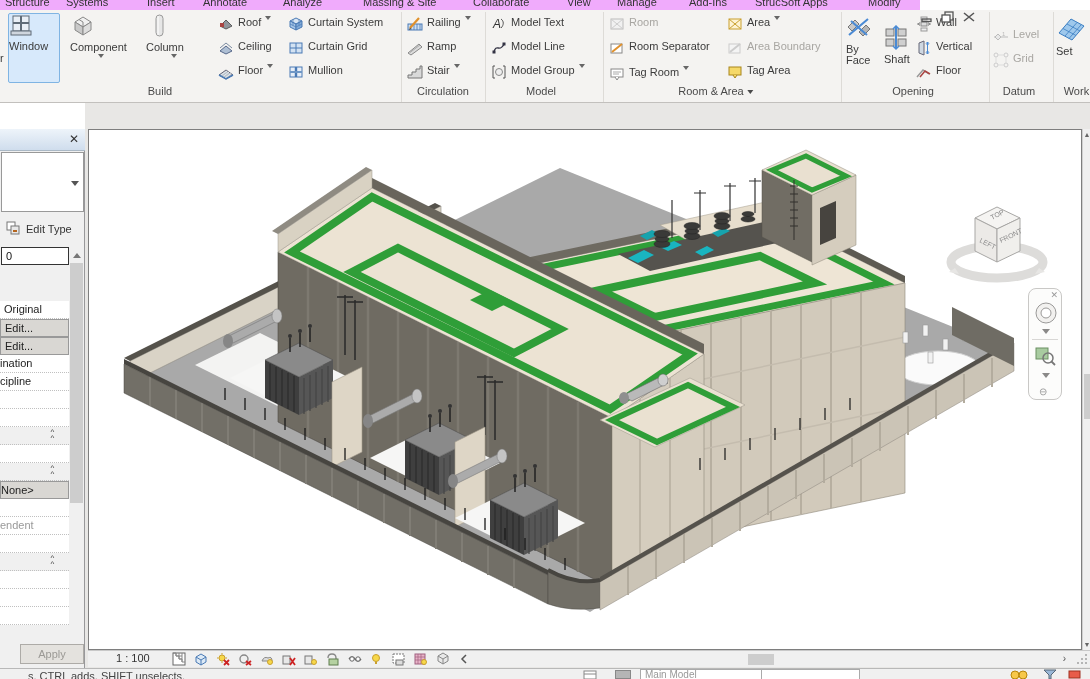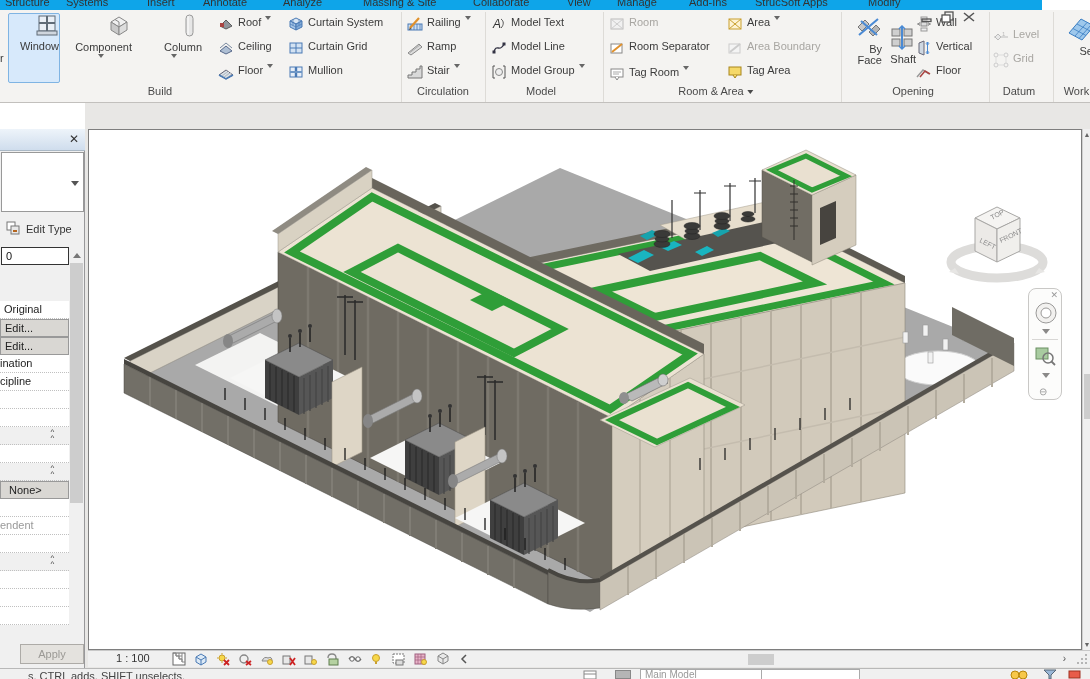--- a/index.html
+++ b/index.html
@@ -1,26 +1,26 @@
 <!DOCTYPE html>
 <html><head>
 <meta charset="utf-8">
 <style>
 *{margin:0;padding:0;box-sizing:border-box;font-family:"Liberation Sans",sans-serif;}
 html,body{width:1090px;height:679px;overflow:hidden;background:#fff;}
 #app{position:relative;width:1090px;height:679px;}
 .abs{position:absolute;}
 
-.tabbar{position:absolute;left:0;top:0;width:1042px;height:10px;background:#0ea5e9;overflow:hidden;}
+.tabbar{position:absolute;left:0;top:0;width:920px;height:10px;background:#f0abfc;overflow:hidden;}
 .tab{position:absolute;top:-4px;font-size:11px;color:#333;white-space:nowrap;}
 
 .ribbon{position:absolute;left:0;top:10px;width:1090px;height:93px;background:#f4f3f1;border-bottom:1px solid #c2c0bd;overflow:hidden;}
 .psep{position:absolute;top:2px;height:96px;width:1px;background:#dddbd7;}
 .plabel{position:absolute;top:75px;height:16px;font-size:11px;color:#4a4a4a;white-space:nowrap;transform:translateX(-50%);}
-.bigbtn{position:absolute;top:3px;text-align:right;font-size:11px;color:#3b3b3b;}
+.bigbtn{position:absolute;top:3px;text-align:left;font-size:11px;color:#3b3b3b;}
 .bigbtn .ic{margin:0 auto;}
 .bigbtn .lb{margin-top:1px;line-height:11px;}
 .selbtn{background:#d7e9fb;border:1px solid #7fb4e3;border-radius:2px;}
 .smallbtn{position:absolute;height:22px;display:flex;align-items:flex-start;font-size:11px;color:#3b3b3b;white-space:nowrap;}
 .smallbtn .ic{width:16px;height:16px;margin-right:4px;flex:none;}
 .gray{color:#a8a6a2;}
 .dd{display:inline-block;width:0;height:0;border-left:3px solid transparent;border-right:3px solid transparent;border-top:4px solid #666;margin-left:4px;vertical-align:middle;}
 .ddu{width:0;height:0;border-left:3px solid transparent;border-right:3px solid transparent;border-top:4px solid #666;margin:1px auto 0;}
 
 .palette{position:absolute;left:0;top:129px;width:85px;height:539px;background:#f0f0f0;border-right:1px solid #98989a;font-size:11px;}
@@ -359,21 +359,21 @@
     <div class="prow" style="top:244px"><span>cipline</span></div>
     <div class="prow" style="top:262px"></div>
     <div class="prow" style="top:280px"></div>
     <div class="prow hdr" style="top:298px">
         <span class="chev">^<br>^</span>
       </div>
     <div class="prow" style="top:316px"></div>
     <div class="prow hdr" style="top:334px">
         <span class="chev">^<br>^</span>
       </div>
-    <div class="prow btn" style="top:352px"><span style="padding-left:8px">None&gt;</span></div>
+    <div class="prow btn" style="top:352px"><span style="padding-left:0">None&gt;</span></div>
     <div class="prow" style="top:370px"></div>
     <div class="prow" style="top:388px;color:#999"><span>endent</span></div>
     <div class="prow" style="top:406px"></div>
     <div class="prow hdr" style="top:424px">
         <span class="chev">^<br>^</span>
       </div>
     <div class="prow" style="top:442px"></div>
     <div class="prow" style="top:460px"></div>
     <div class="prow" style="top:478px"></div>
     <div class="pal-scroll">

